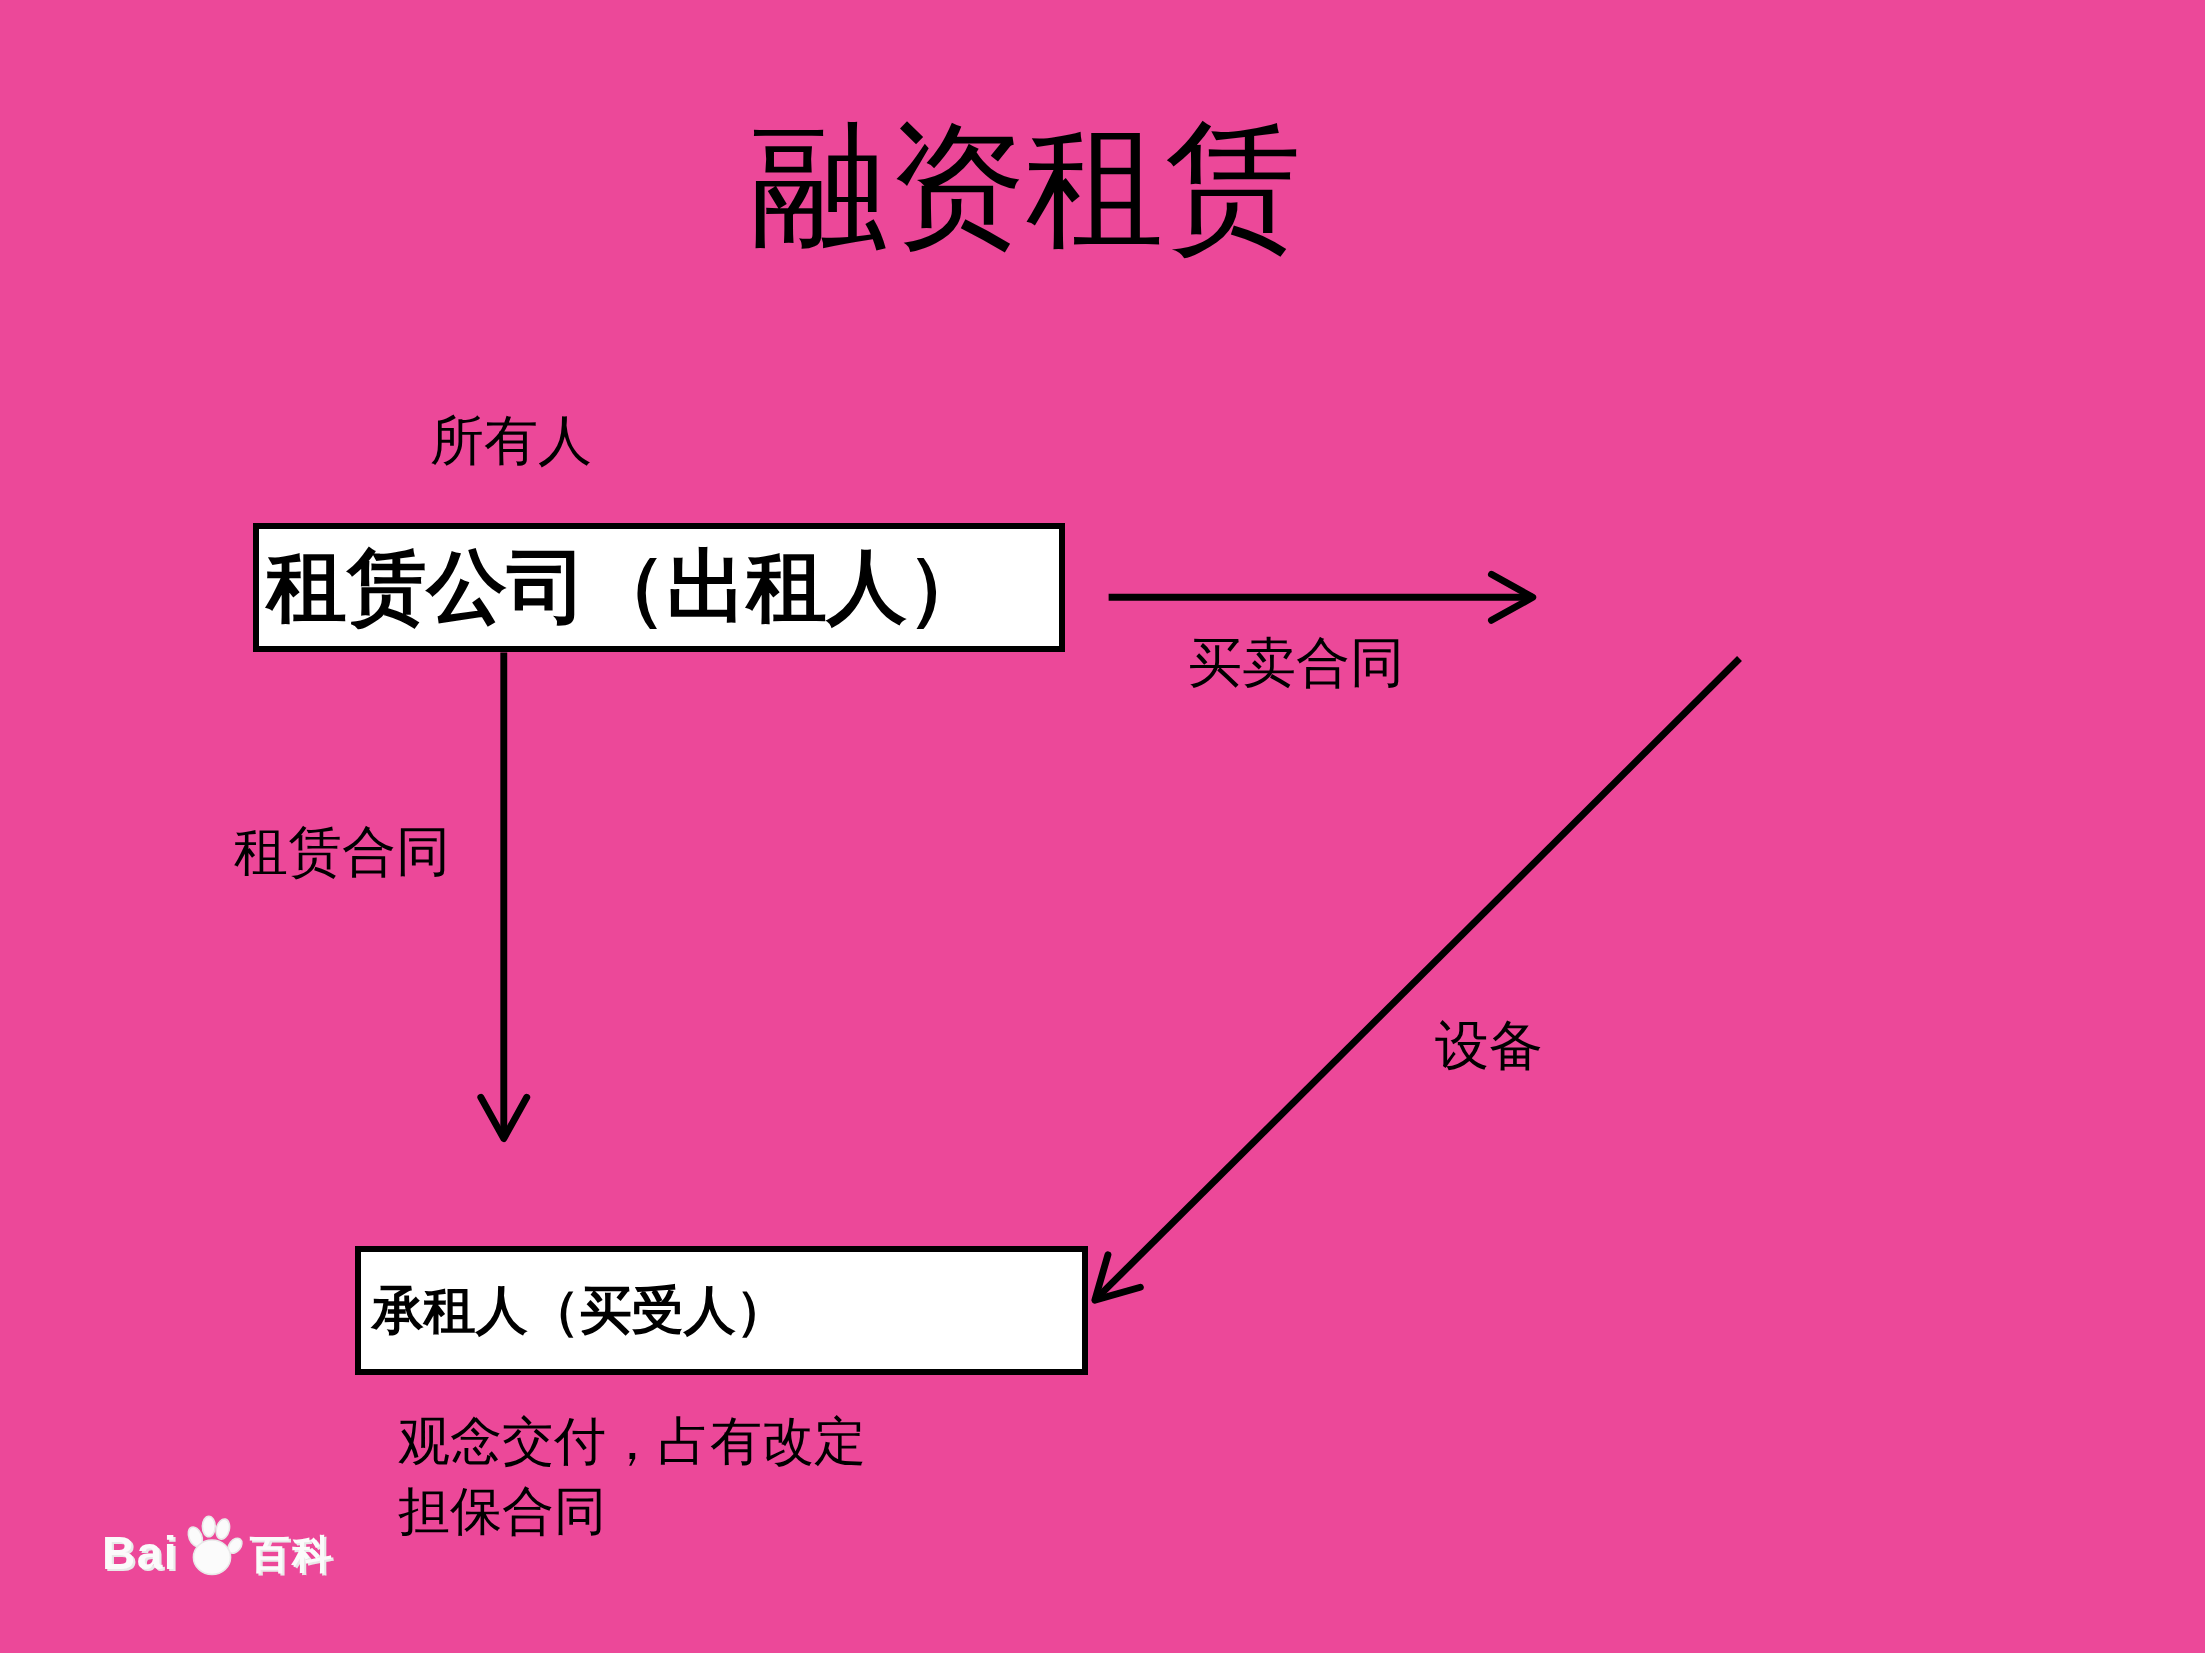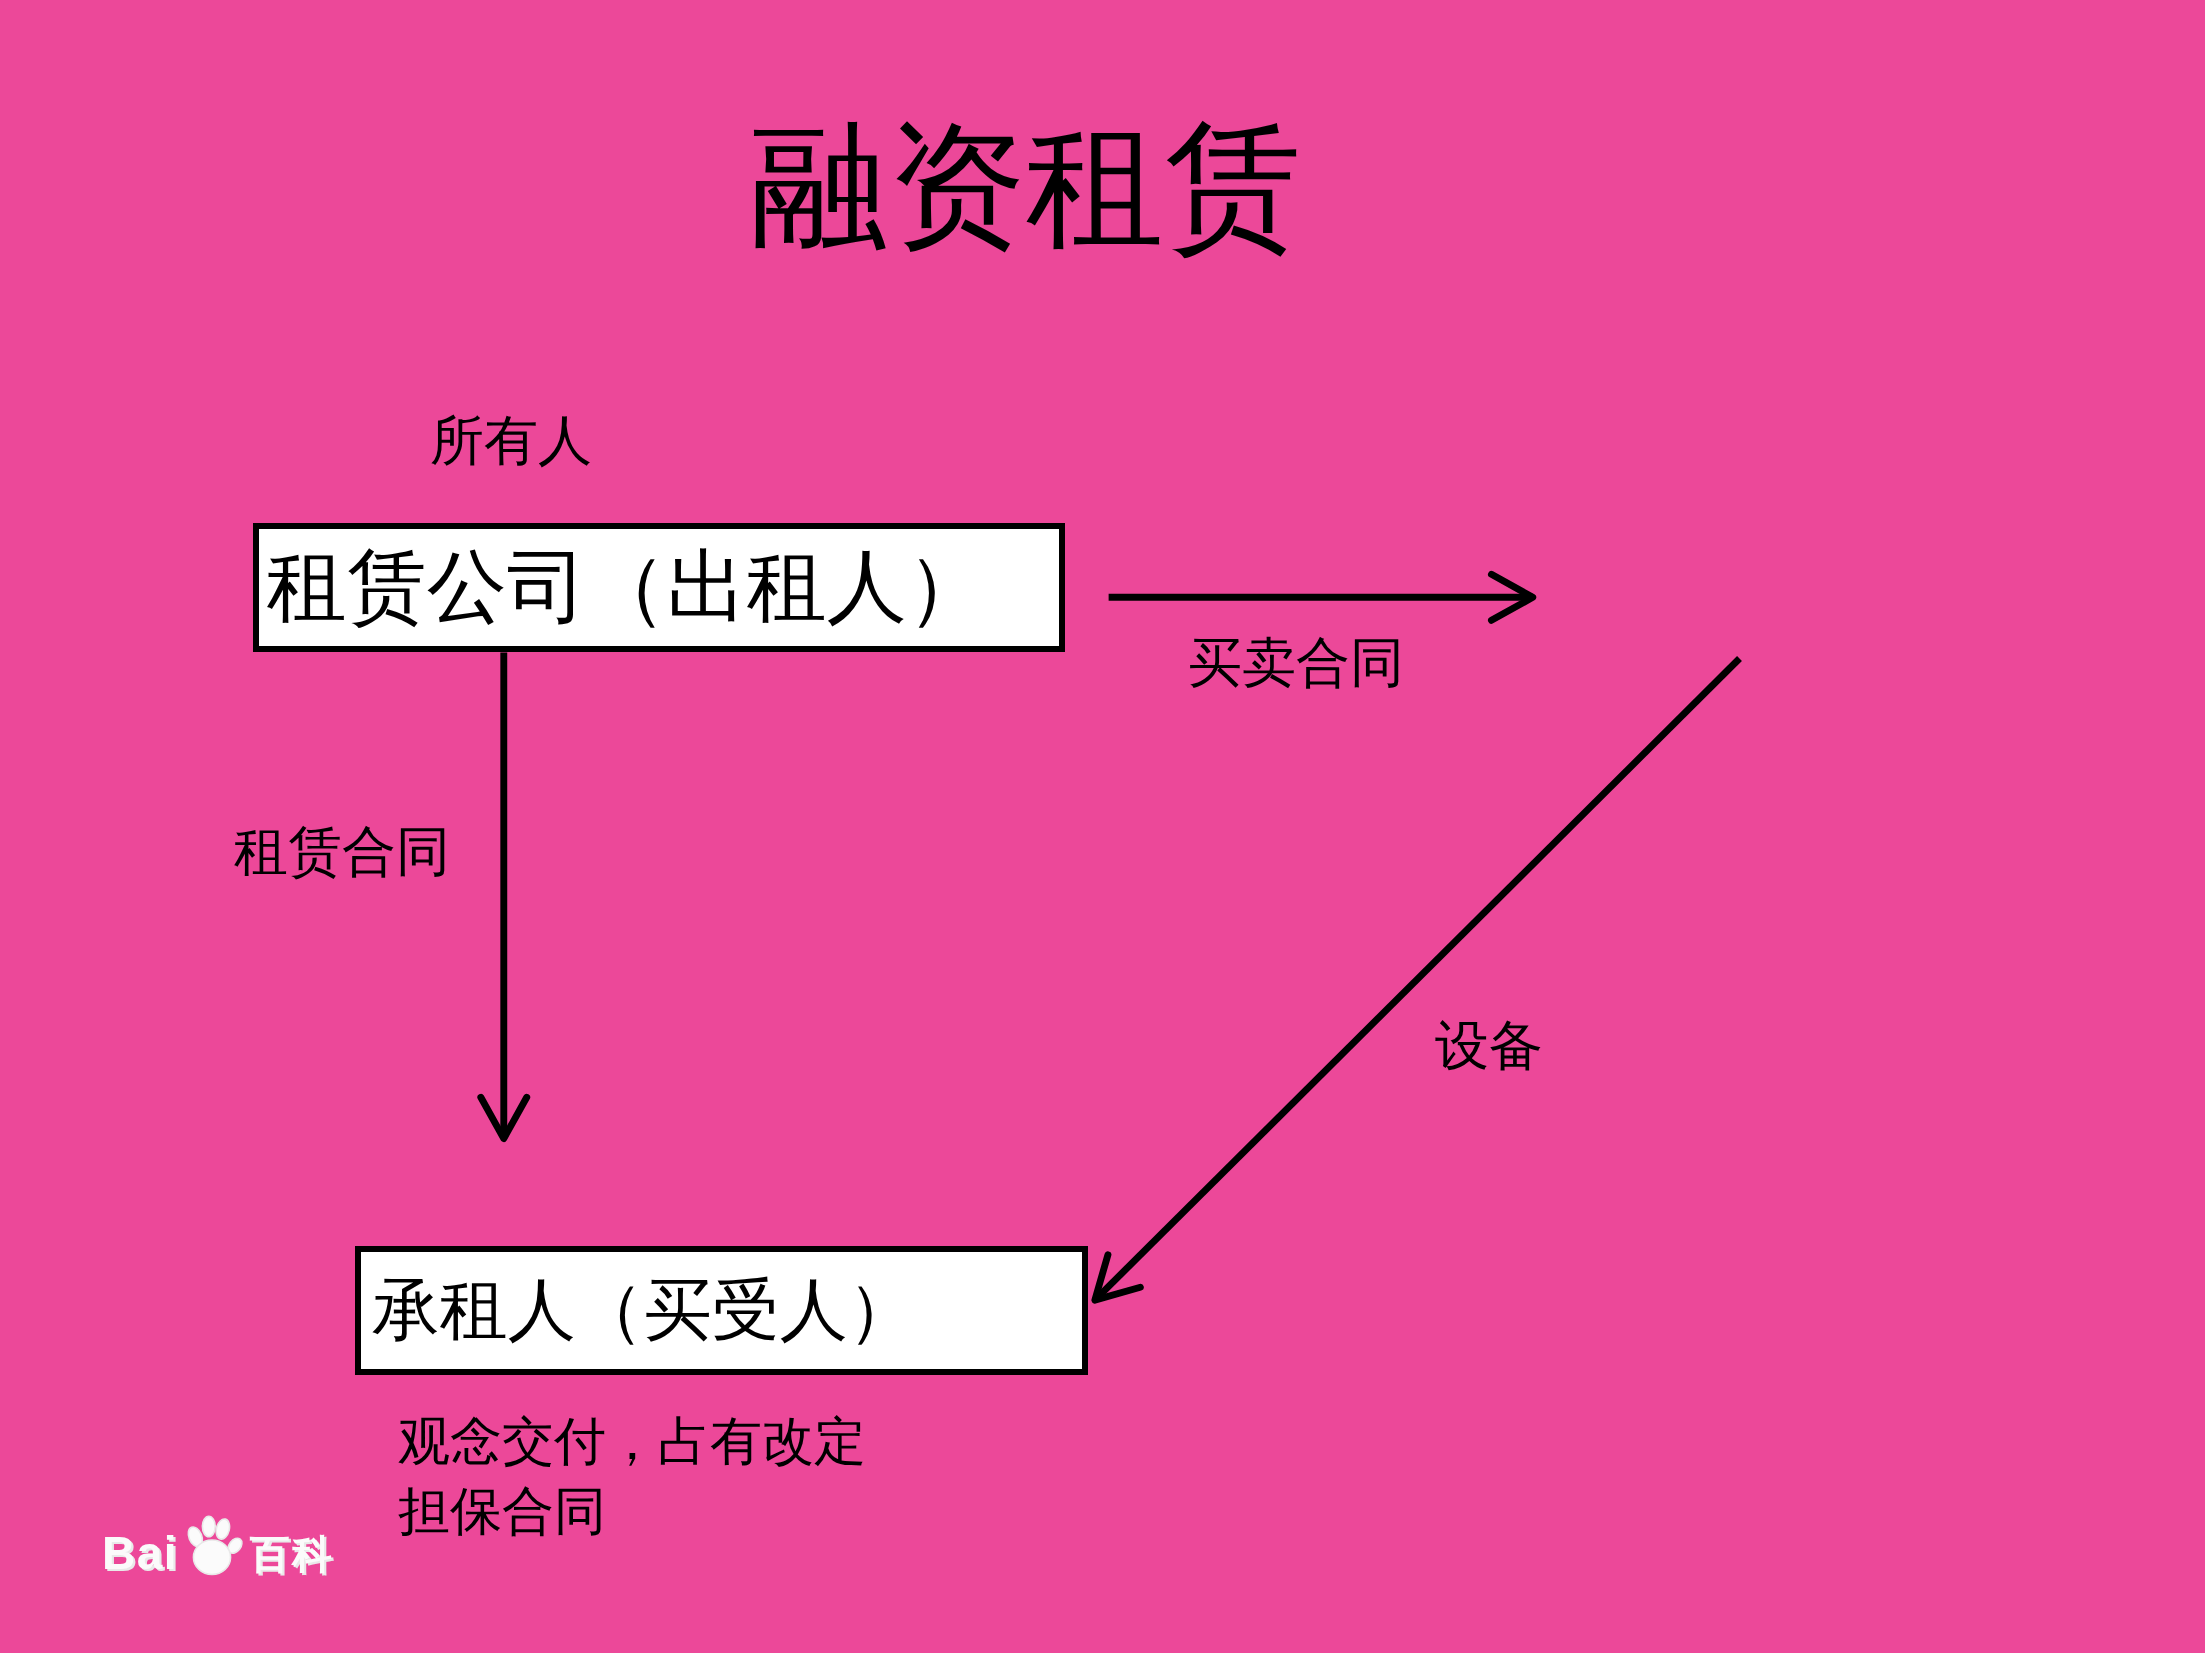--- a/index.html
+++ b/index.html
@@ -22,27 +22,27 @@
   }
   
   .node{
     position:absolute;
     box-sizing:border-box;
     border:6.9px solid #000000;
     background:#ffffff;
     display:flex; align-items:center;
     white-space:nowrap;
   }
-  .node span{display:block;}
+  .node span{display:block;font-weight:bold;}
   .node-lessor{left:253px; top:523px; width:812px; height:129px; padding-left:7.7px;}
   .node-lessor span{font-size:80px;}
   .node-seller{left:1574px; top:531px; width:332px; height:127px; justify-content:center;}
   .node-seller span{font-size:80px;}
   .node-lessee{left:355px; top:1246px; width:733px; height:129px; padding-left:10.7px;}
-  .node-lessee span{font-size:68px;}
+  .node-lessee span{font-size:52px;}
   
   .lbl{
     position:absolute;
     font-size:54px; line-height:1;
     white-space:nowrap;
   }
   .lbl-owner{left:430px; top:414px;}
   .lbl-sale{left:1188px; top:636px;}
   .lbl-lease{left:234px; top:825px;text-align:right;}
   .lbl-equipment{left:1435px; top:1019px;}

